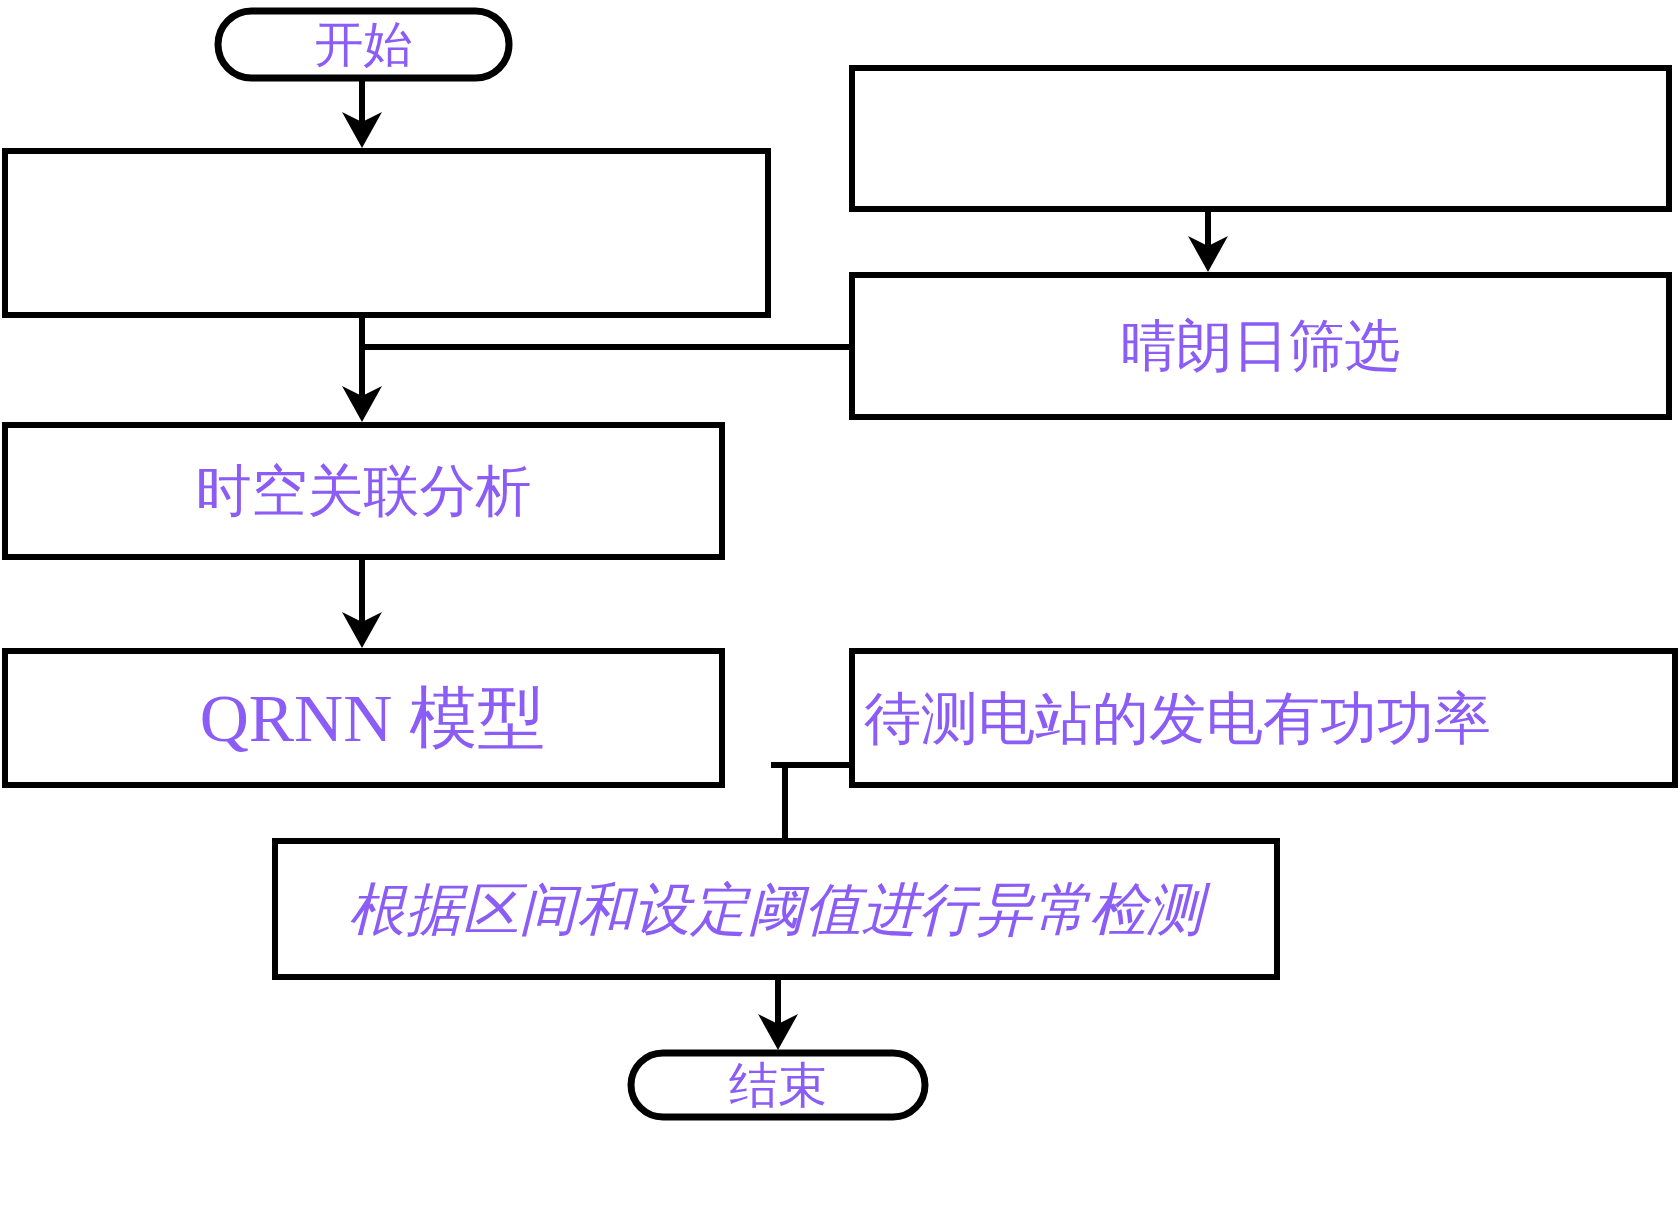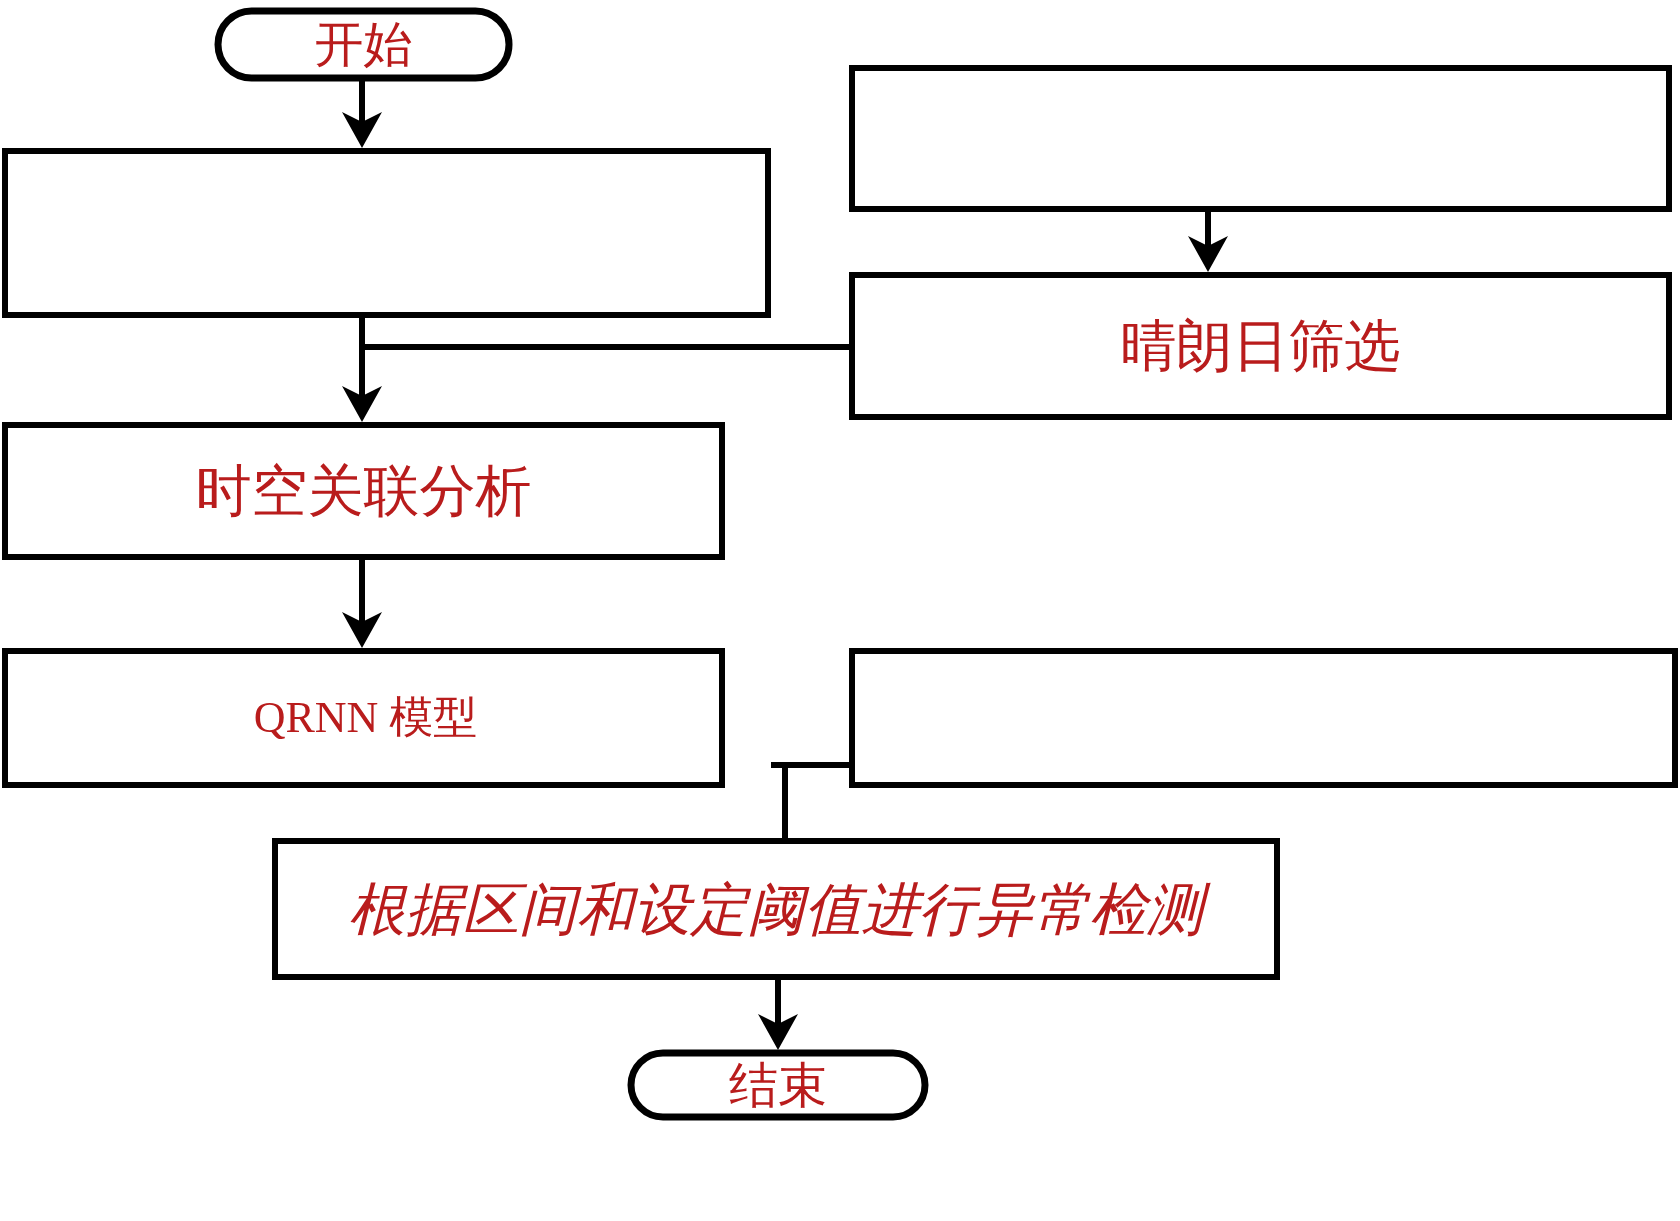--- a/index.html
+++ b/index.html
@@ -42,21 +42,21 @@
     stroke-linecap: butt;
   }
   .arrow-head {
     fill: #000000;
     stroke: none;
   }
   .node-label {
     position: absolute;
     display: flex;
     align-items: center;
-    color: #b91c1c;
+    color: #8b5cf6;
     font-family: "Liberation Serif", "DejaVu Serif", serif;
     white-space: nowrap;
     line-height: 1;
     pointer-events: none;
   }
   .node-label.center { justify-content: center; }
   .node-label.left { justify-content: flex-start; }
 </style>
 </head>
 <body>
@@ -121,20 +121,21 @@
   </svg>
 
   <div class="node-label center" style="left:218px; top:11px; width:291px; height:67px; font-size:49px;">开始</div>
 
 
 
   <div class="node-label center" style="left:852px; top:275px; width:817px; height:142px; font-size:56px;">晴朗日筛选</div>
 
   <div class="node-label center" style="left:5px; top:425px; width:717px; height:132px; font-size:56px;">时空关联分析</div>
 
-  <div class="node-label center" style="left:7px; top:651px; width:717px; height:134px; font-size:44px;">QRNN 模型</div>
+  <div class="node-label center" style="left:14px; top:651px; width:717px; height:134px; font-size:68px;">QRNN 模型</div>
 
+  <div class="node-label left" style="left:852px; top:651px; width:823px; height:134px; font-size:57px; padding-left:12px; box-sizing:border-box;">待测电站的发电有功功率</div>
 
   <div class="node-label center" style="left:275px; top:841px; width:1002px; height:136px; font-size:57px;font-style:italic;">根据区间和设定阈值进行异常检测</div>
 
   <div class="node-label center" style="left:631px; top:1053px; width:294px; height:64px; font-size:49px;">结束</div>
 
 </div>
 
 </body></html>

